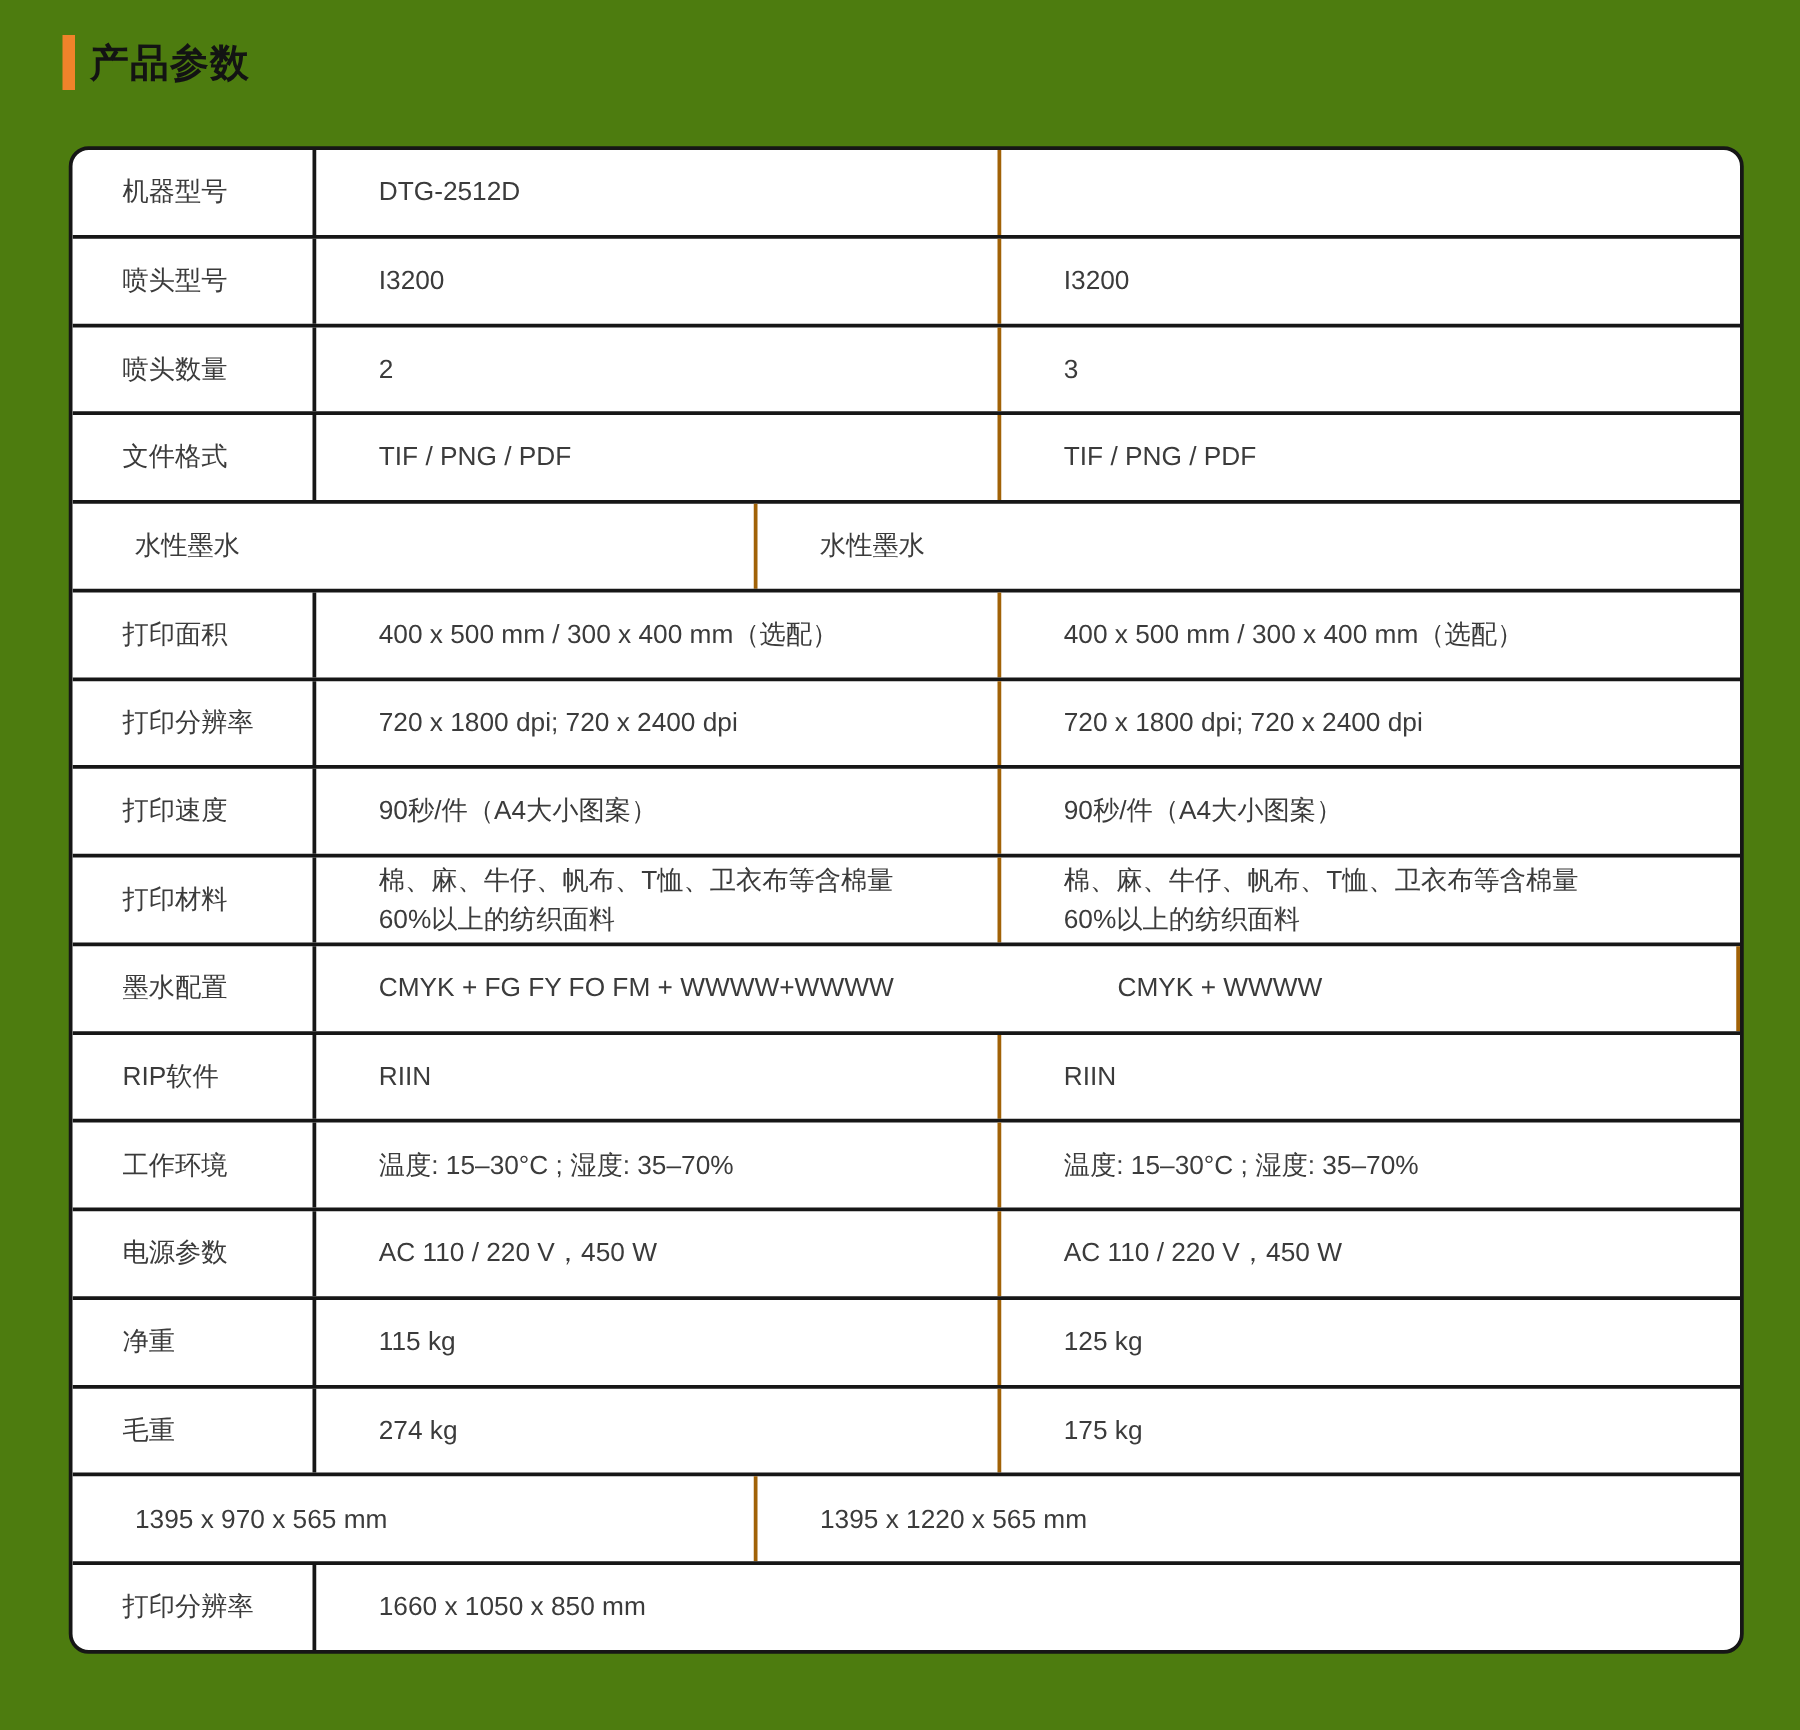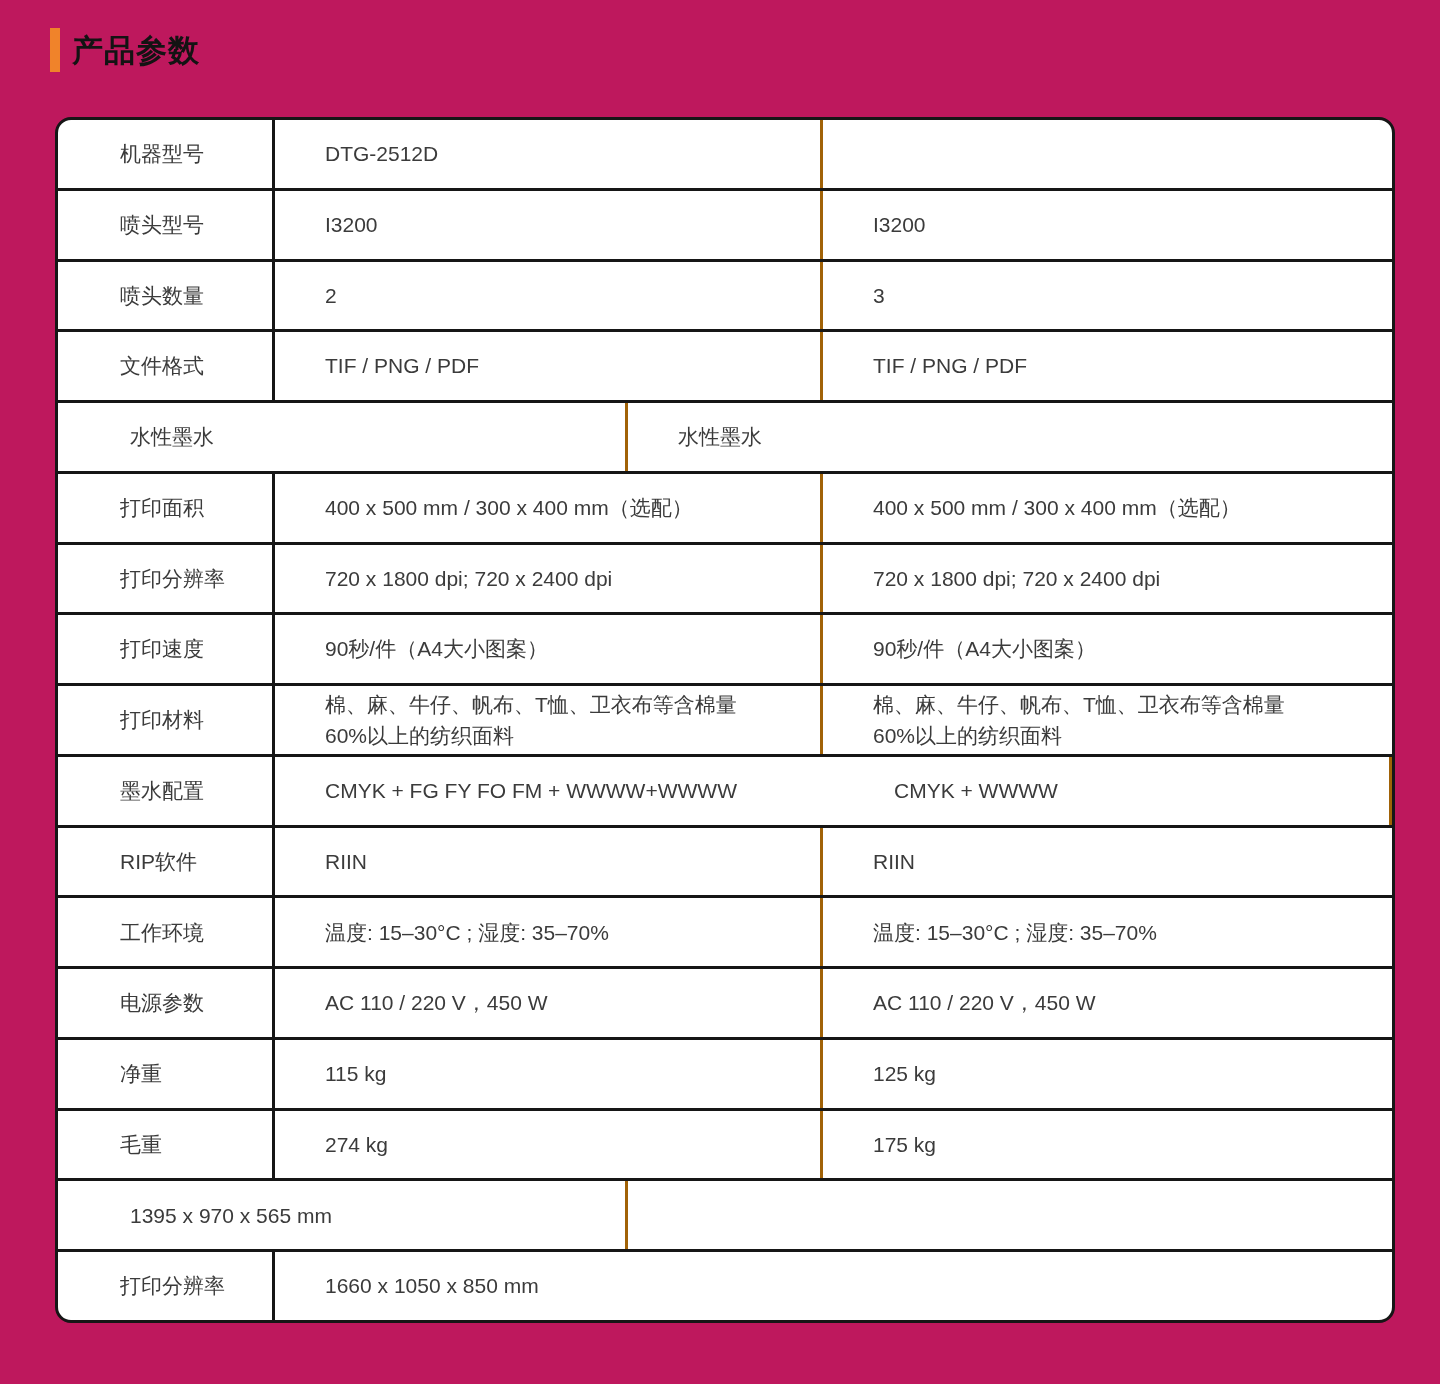--- a/index.html
+++ b/index.html
@@ -5,21 +5,21 @@
   html, body {
     margin: 0;
     padding: 0;
     background: #ffffff;
     font-family: "Liberation Sans", "DejaVu Sans", sans-serif;
   }
   .page {
     position: relative;
     width: 1440px;
     height: 1384px;
-    background: #be185d;
+    background: #4d7c0f;
     overflow: hidden;
   }
   
   .section-header {
     position: absolute;
     left: 50px;
     top: 27px;
     display: flex;
     align-items: center;
     height: 46px;
@@ -50,21 +50,20 @@
     overflow: hidden;
     display: flex;
     flex-direction: column;
     background: #ffffff;
   }
   .spec-row {
     flex: 1;
     display: flex;
     border-top: 3px solid #161616;
     min-height: 0;
-    padding-left: 22px;
   }
   .spec-row:first-child {
     border-top: none;
   }
   .cell {
     display: flex;
     align-items: center;
     box-sizing: border-box;
     font-size: 21px;
     color: #3b3b3b;
@@ -188,20 +187,21 @@
     </div>
 
     <div class="spec-row">
       <div class="cell c-label">毛重</div>
       <div class="cell c-model-a">274 kg</div>
       <div class="cell c-model-b">175 kg</div>
     </div>
 
     <div class="spec-row">
       <div class="cell c-model-a">1395 x 970 x 565 mm</div>
+      <div class="cell c-model-b">1395 x 1220 x 565 mm</div>
     </div>
 
     <div class="spec-row">
       <div class="cell c-label">打印分辨率</div>
       <div class="cell c-model-b">1660 x 1050 x 850 mm</div>
     </div>
 
   </div>
 </div>
 

